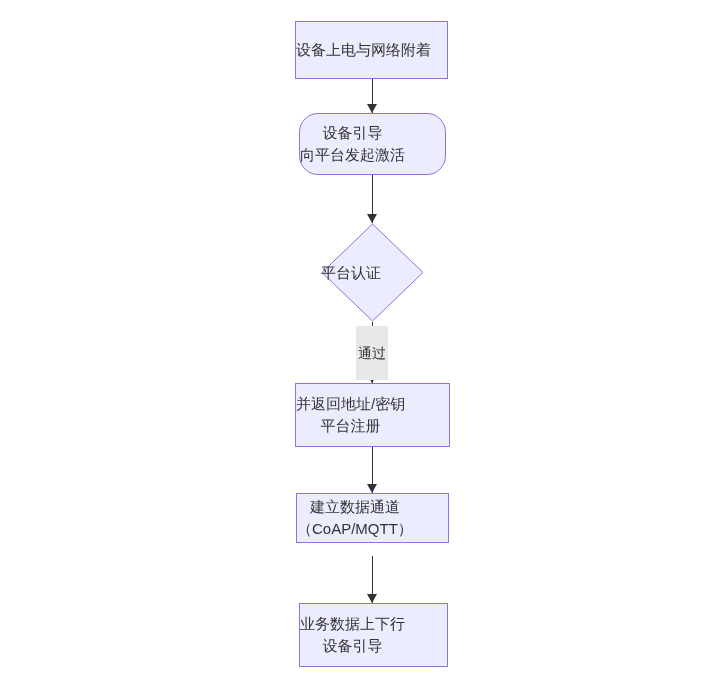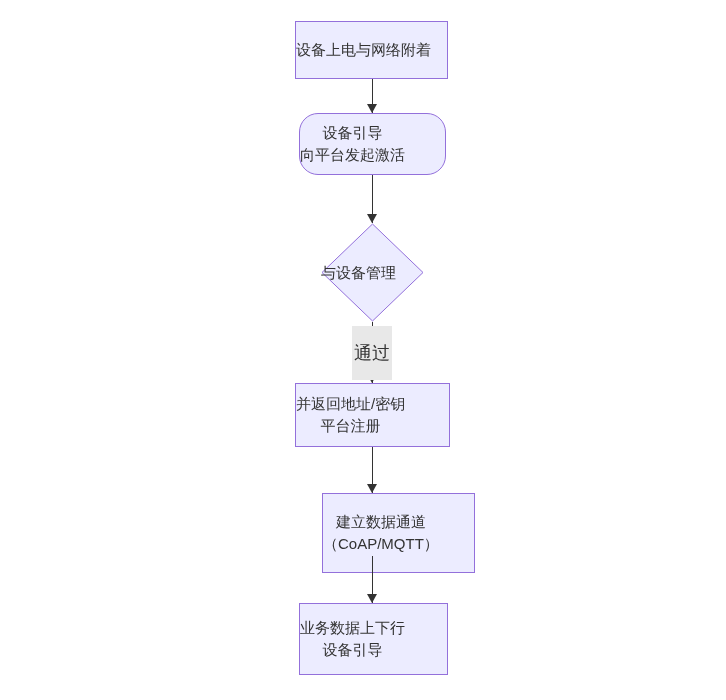--- a/index.html
+++ b/index.html
@@ -77,21 +77,21 @@
     border-right: 5px solid transparent;
     border-top: 9px solid #333333;
   }
   .edge-label {
     position: absolute;
     left: 0;
     top: 50%;
     transform: translate(-50%, -50%);
     background: #e8e8e8;
     color: #333333;
-    font-size: 18px;
+    font-size: 14px;
     line-height: 18px;
     padding: 18px 2px;
     white-space: nowrap;
     z-index: 2;
     text-align: right;
   }
 </style>
 </head>
 <body>
 
@@ -118,21 +118,21 @@
   <div class="edge" style="left:372px; top:175px; height:48px;">
     <div class="edge-line"></div>
     <div class="edge-arrowhead"></div>
   </div>
 
   <div class="node diamond" style="left:321px; top:223px; width:103px; height:99px;">
     <svg class="diamond-shape" width="103" height="99" viewBox="0 0 103 99" aria-hidden="true">
       <polygon points="51.5,1 102,49.5 51.5,98 1,49.5"></polygon>
     </svg>
     <div class="node-label">
-      <div>与设备管理</div>
+      <div>平台认证</div>
     </div>
   </div>
 
   <div class="edge" style="left:372px; top:322px; height:61px;">
     <div class="edge-line"></div>
     <div class="edge-label">通过</div>
     <div class="edge-arrowhead"></div>
   </div>
 
   <div class="node rect" style="left:295px; top:383px; width:155px; height:64px;">
@@ -140,32 +140,32 @@
       <div>并返回地址/密钥</div>
       <div>平台注册</div>
     </div>
   </div>
 
   <div class="edge" style="left:372px; top:447px; height:46px;">
     <div class="edge-line"></div>
     <div class="edge-arrowhead"></div>
   </div>
 
-  <div class="node rect" style="left:296px; top:493px; width:153px; height:80px;margin-left:26px;">
+  <div class="node rect" style="left:296px; top:493px; width:153px; height:50px;">
     <div class="node-label">
       <div>建立数据通道</div>
       <div>（CoAP/MQTT）</div>
     </div>
   </div>
 
   <div class="edge" style="left:372px; top:556px; height:47px;">
     <div class="edge-line"></div>
     <div class="edge-arrowhead"></div>
   </div>
 
-  <div class="node rect" style="left:299px; top:603px; width:149px; height:72px;">
+  <div class="node rect" style="left:299px; top:603px; width:149px; height:64px;">
     <div class="node-label">
       <div>业务数据上下行</div>
       <div>设备引导</div>
     </div>
   </div>
 
 </div>
 
 </body></html>

